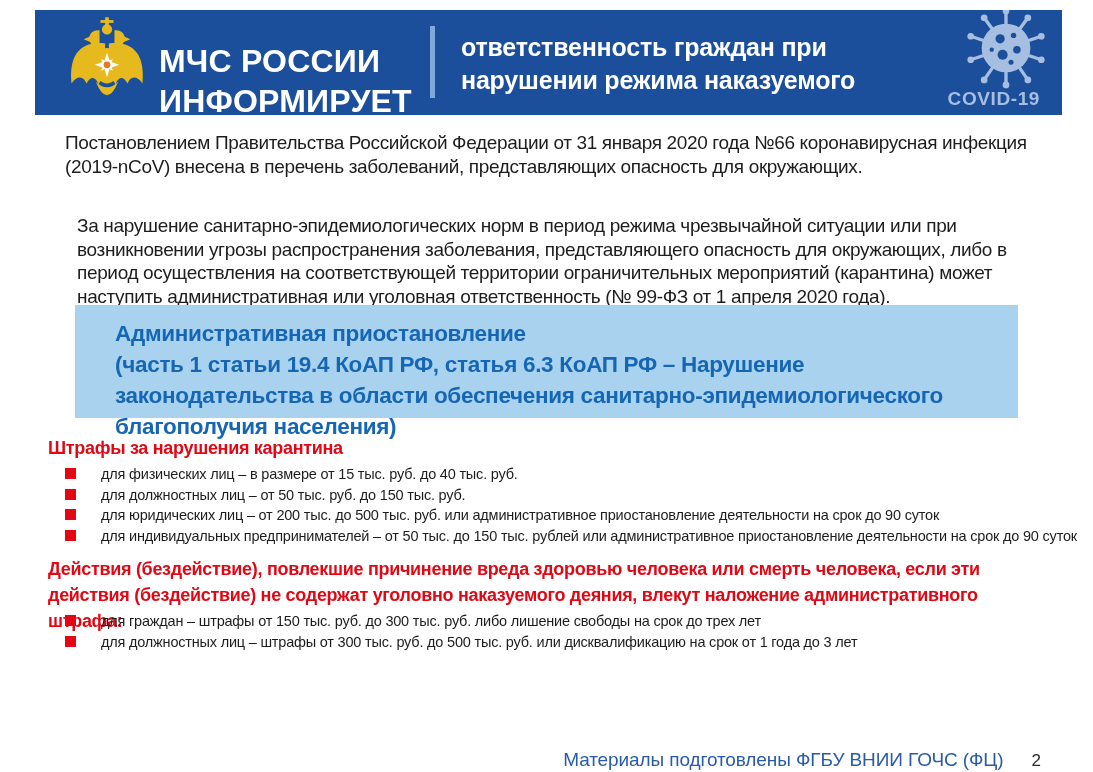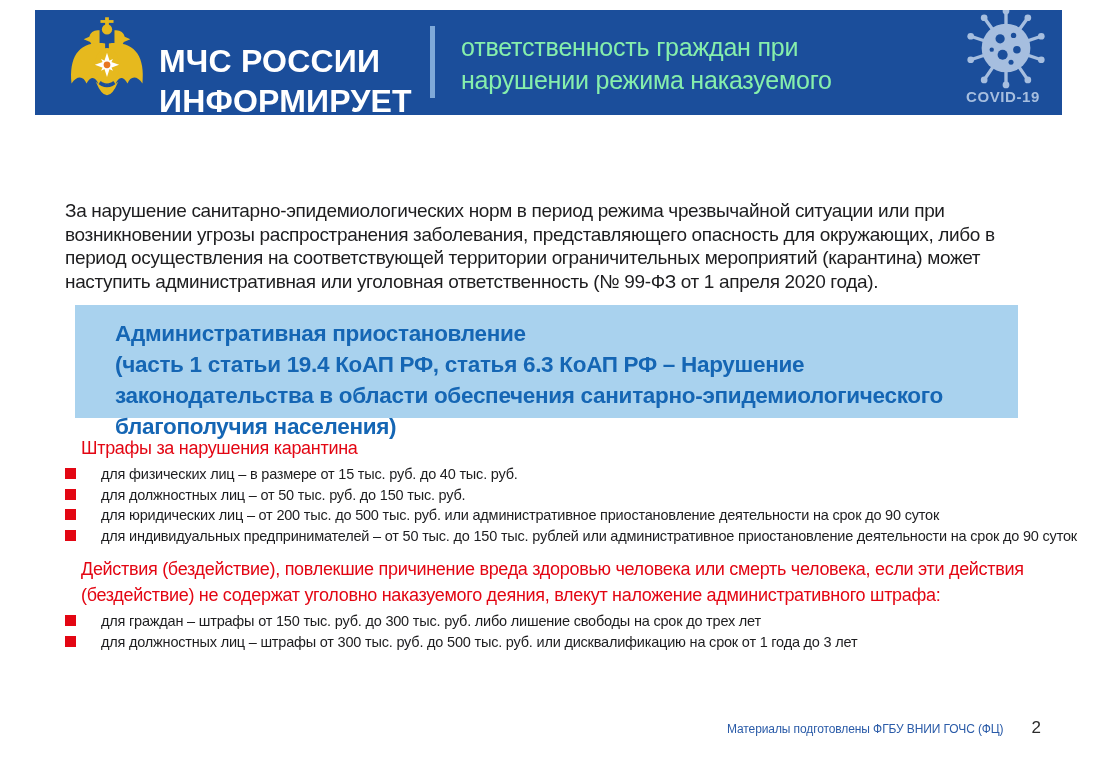--- a/index.html
+++ b/index.html
@@ -16,48 +16,48 @@
   *{margin:0;padding:0;box-sizing:border-box;}
   html,body{background:#ffffff;}
   body{font-family:"Liberation Sans", sans-serif;}
   .page{position:relative;width:1093px;height:772px;background:#ffffff;overflow:hidden;}
 
   
   .banner{position:absolute;left:35px;top:10px;width:1027px;height:105px;background:var(--banner_blue);overflow:hidden;}
   .emblem{position:absolute;left:30px;top:5px;width:84px;height:96px;}
   .brand{position:absolute;left:124px;top:31px;color:#ffffff;font-weight:900;font-size:32px;line-height:40px;letter-spacing:0.2px;white-space:nowrap;}
   .header-divider{position:absolute;left:395px;top:16px;width:5px;height:72px;background:var(--divider_blue);}
-  .titles{position:absolute;left:426px;top:21px;color:#86efac;font-weight:400;font-size:25px;line-height:33px;white-space:nowrap;letter-spacing:-0.2px;}
+  .titles{position:absolute;left:426px;top:21px;color:#ffffff;font-weight:700;font-size:25px;line-height:33px;white-space:nowrap;letter-spacing:-0.2px;}
   .virus-wrap{position:absolute;right:10px;top:-4px;width:92px;height:84px;}
-  .covid-label{position:absolute;right:22px;top:78px;color:var(--light_blue);font-weight:700;font-size:15px;letter-spacing:0.6px;}
+  .covid-label{position:absolute;right:22px;top:78px;color:var(--light_blue);font-weight:700;font-size:19px;letter-spacing:0.6px;}
 
   
   .para{position:absolute;left:65px;width:985px;font-size:19px;line-height:23.5px;color:var(--text_dark);letter-spacing:-0.35px;}
   .para-1{top:131px;}
-  .para-2{top:199px;}
+  .para-2{top:214px;margin-left:12px;}
 
   
   .admin-box{position:absolute;left:75px;top:305px;width:943px;height:113px;background:var(--box_bg);}
   .admin-box-inner{padding:13px 24px 0 40px;color:var(--box_text);font-weight:700;font-size:22.5px;line-height:31px;letter-spacing:-0.3px;}
 
   
-  .red-heading{position:absolute;left:81px;color:var(--red);font-weight:400;font-size:18px;line-height:26px;letter-spacing:-0.3px;}
+  .red-heading{position:absolute;left:48px;color:var(--red);font-weight:700;font-size:18px;line-height:26px;letter-spacing:-0.3px;}
   .red-heading-1{top:435px;}
   .red-heading-2{top:556px;width:965px;}
 
   
   .fines-list{position:absolute;left:65px;list-style:none;}
   .fines-list-1{top:466px;}
   .fines-list-2{top:613px;}
   .fines-list li{display:flex;align-items:flex-start;gap:25px;margin-bottom:4px;font-size:14.5px;line-height:16.5px;color:var(--text_dark);letter-spacing:-0.2px;}
   .bullet-square{flex:none;width:11px;height:11px;background:var(--red);margin-top:2px;}
 
   
   .footer{position:absolute;right:52px;top:718px;display:flex;align-items:baseline;gap:28px;}
-  .credits{color:var(--footer_blue);font-size:12px;letter-spacing:-0.1px;}
+  .credits{color:var(--footer_blue);font-size:19px;letter-spacing:-0.1px;margin-top:31px;}
   .page-number{color:#2b2b2b;font-size:17px;}
 </style>
 </head>
 <body>
 
 <div class="page">
 
   <header class="banner">
 
     <div class="emblem">
@@ -134,20 +134,21 @@
           <circle cx="63" cy="52" r="4.5"></circle>
           <circle cx="46" cy="58" r="6"></circle>
           <circle cx="33" cy="52" r="2.6"></circle>
           <circle cx="56" cy="67" r="3"></circle>
         </g>
       </svg>
     </div>
     <div class="covid-label">COVID-19</div>
   </header>
 
+  <p class="para para-1">Постановлением Правительства Российской Федерации от 31 января 2020 года №66 коронавирусная инфекция (2019-nCoV) внесена в перечень заболеваний, представляющих опасность для окружающих.</p>
   <p class="para para-2">За нарушение санитарно-эпидемиологических норм в период режима чрезвычайной ситуации или при возникновении угрозы распространения заболевания, представляющего опасность для окружающих, либо в период осуществления на соответствующей территории ограничительных мероприятий (карантина) может наступить административная или уголовная ответственность (№ 99-ФЗ от 1 апреля 2020 года).</p>
 
   <section class="admin-box">
     <div class="admin-box-inner">
       <div>Административная приостановление</div>
       <div>(часть 1 статьи 19.4 КоАП РФ, статья 6.3 КоАП РФ – Нарушение законодательства в области обеспечения санитарно-эпидемиологического благополучия населения)</div>
     </div>
   </section>
 
   <h3 class="red-heading red-heading-1">Штрафы за нарушения карантина</h3>

